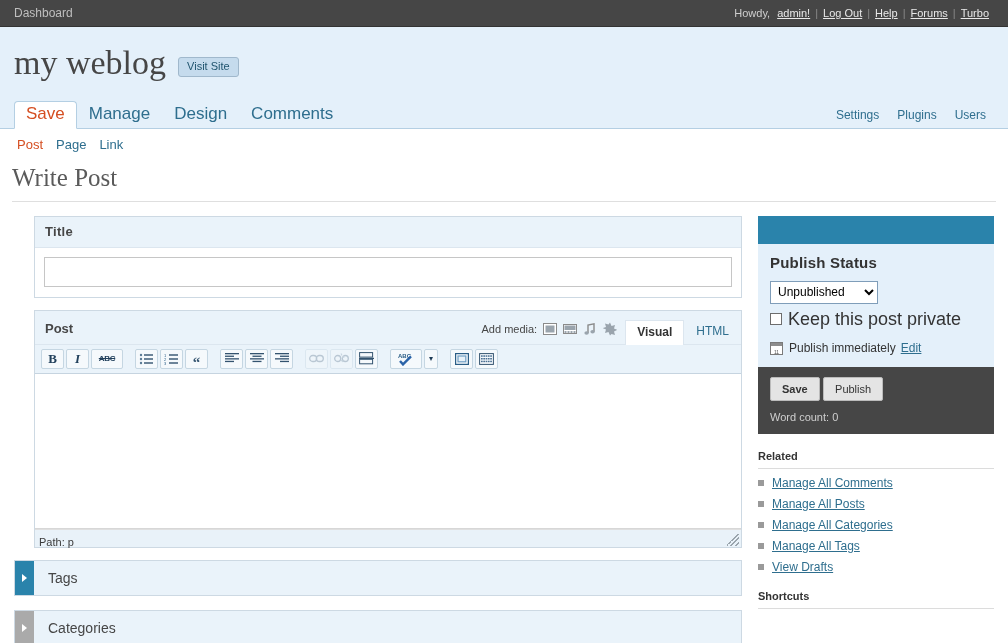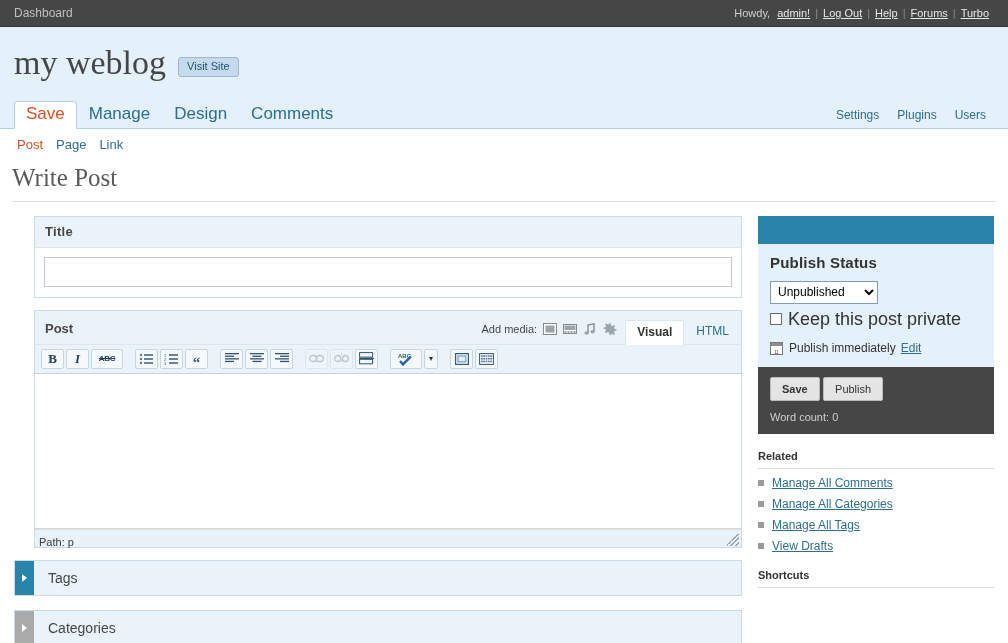--- a/index.html
+++ b/index.html
@@ -756,20 +756,24 @@
     <div class="side-box">
       <h3 class="side-h3">Related</h3>
       <hr class="side-rule">
       <ul class="side-list">
         <li>
           <span class="bullet"></span>
           <a href="#">Manage All Comments</a>
         </li>
         <li>
           <span class="bullet"></span>
+          <a href="#">Manage All Posts</a>
+        </li>
+        <li>
+          <span class="bullet"></span>
           <a href="#">Manage All Categories</a>
         </li>
         <li>
           <span class="bullet"></span>
           <a href="#">Manage All Tags</a>
         </li>
         <li>
           <span class="bullet"></span>
           <a href="#">View Drafts</a>
         </li>

